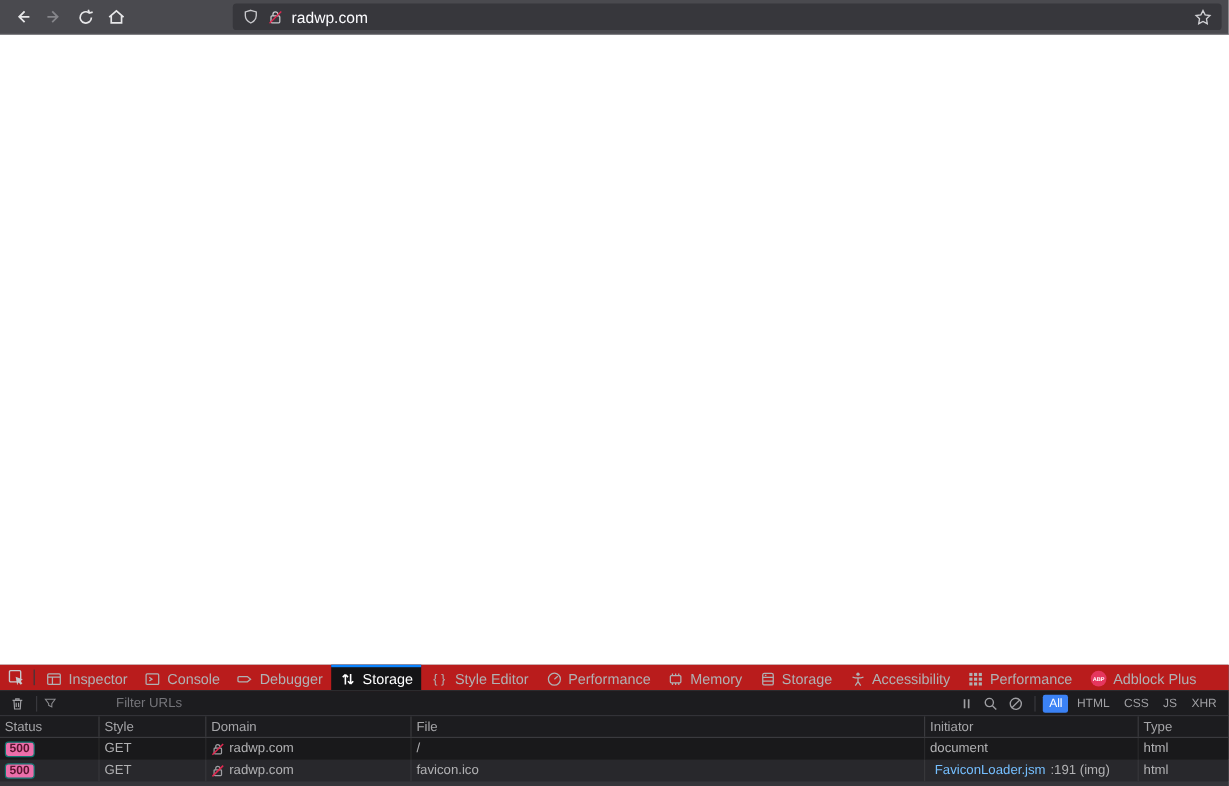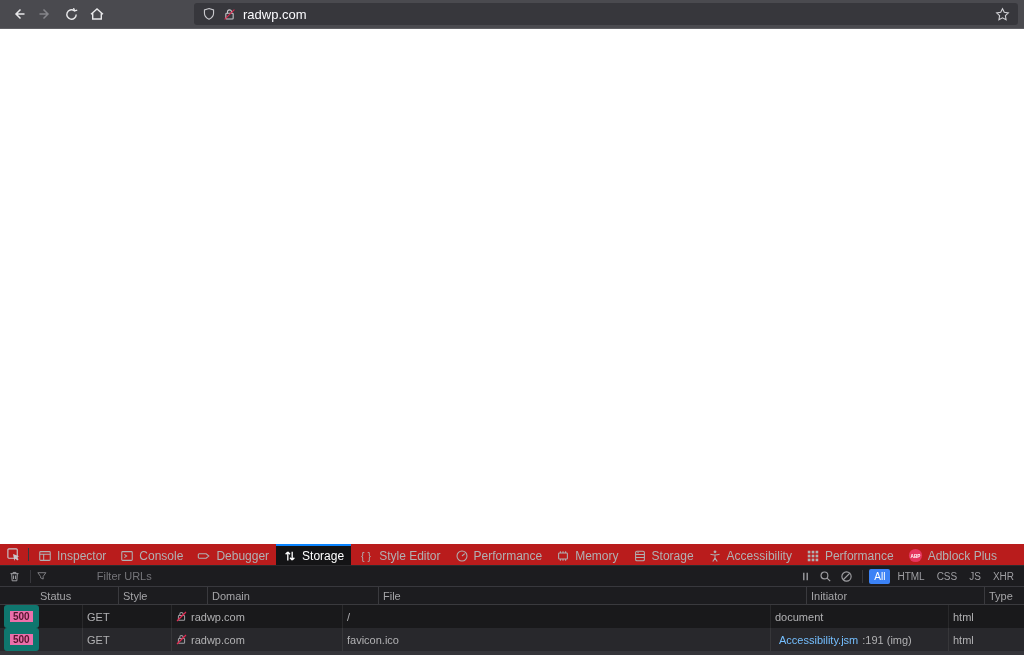--- a/index.html
+++ b/index.html
@@ -45,32 +45,32 @@
   .tool-btn { display:flex; align-items:center; justify-content:center; color:#9f9fa3; padding:0 4px; flex:0 0 auto; }
   .filter-wrap { display:flex; align-items:center; gap:5px; flex:1; min-width:0; color:#8a8a8e; }
   .filter-input { background:transparent; border:none; outline:none; color:#d7d7db;
     font-size:11px; font-family:"Liberation Sans", sans-serif; width:100%;padding-left:44px; }
   .filter-input::placeholder { color:#75757a; }
   .right-tools { display:flex; align-items:center; margin-left:auto; flex:0 0 auto; }
   .type-filter { font-size:10px; color:#9f9fa3; padding:2px 5px; border-radius:2px; margin:0 1px; cursor:default; }
   .type-filter.active { background:#3b82f6; color:#ffffff; }
 
   .dt-grid { display:grid; grid-template-columns:83px 89px 171px 428px 178px 1fr; align-items:stretch; }
-  .dt-header { flex:0 0 18px; background:#1c1c1f; border-bottom:1px solid #3a3a3e; color:#a5a5a8;padding-left:36px; }
+  .dt-header { flex:0 0 18px; background:#1c1c1f; border-bottom:1px solid #3a3a3e; color:#a5a5a8; }
   .cell { padding:0 4px; display:flex; align-items:center; gap:4px; overflow:hidden; white-space:nowrap; min-width:0; }
   .dt-header .cell { border-right:1px solid #3a3a3e; }
   .dt-header .cell:last-child { border-right:none; }
 
   .dt-row { flex:0 0 18px; font-size:11px; }
   .dt-row .cell { border-right:1px solid rgba(255,255,255,0.07); }
   .dt-row .cell:last-child { border-right:none; }
   .dt-row.odd { background:#19191b; }
   .dt-row.even { background:#28282c; }
 
-  .status-pill { background:#ec6fab; border:6px solid #0f766e; color:#57152f;
+  .status-pill { background:#ec6fab; border:1px solid #0f766e; color:#57152f;
     font-size:10px; font-weight:bold; line-height:11px; padding:0 3px; border-radius:3px; }
   .link { color:#75bfff; }
   .domain-lock { display:flex; flex:0 0 auto; }
 
   .dt-bottomstrip { flex:0 0 4px; background:#35353a; }
 
   svg { display:block; }
 </style>
 </head>
 <body>
@@ -340,21 +340,21 @@
               <path d="M5.5 6.5 V4.8 a2.5 2.5 0 0 1 5 0 V6"></path>
             </g>
             <line x1="1.5" y1="14.5" x2="14.5" y2="1.5" stroke="#e22850" stroke-width="1.8"></line>
           </svg>
         </span>
         <span>radwp.com</span>
       </div>
       <div class="cell">favicon.ico</div>
       <div class="cell">
         <span></span>
-          <span class="link">Accessibility.jsm</span>
+          <span class="link">FaviconLoader.jsm</span>
           <span>:191 (img)</span>
       </div>
       <div class="cell">html</div>
     </div>
 
     <div class="dt-bottomstrip"></div>
   </div>
 </div>
 
 </body></html>

